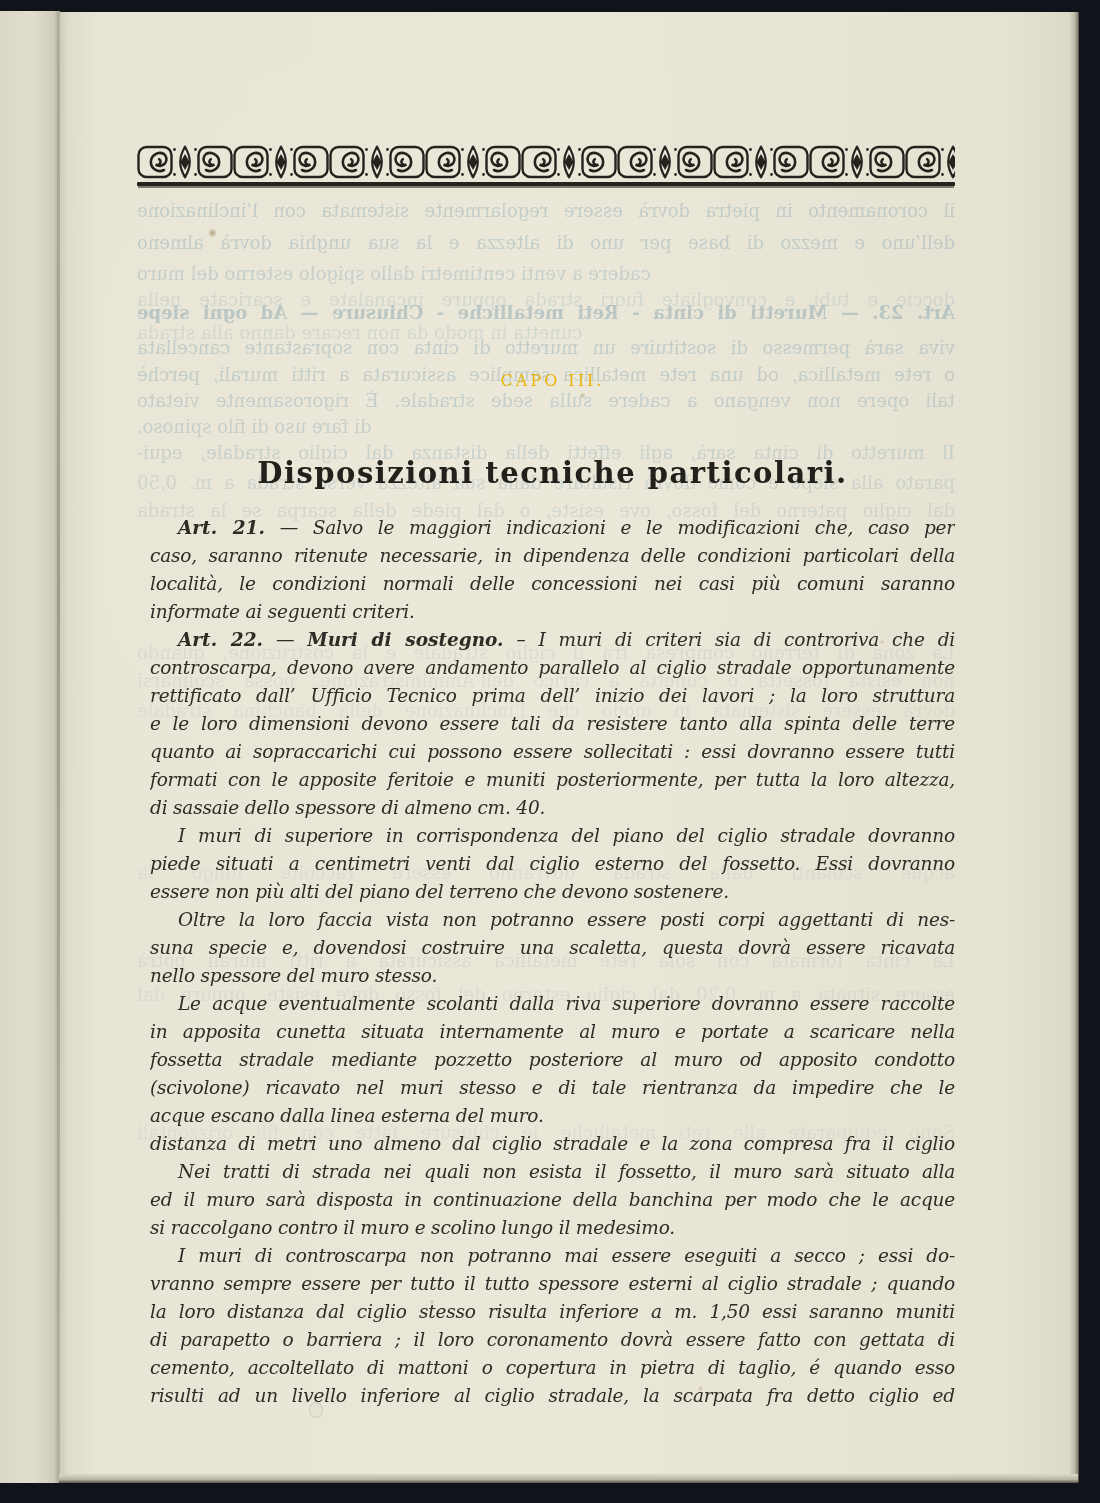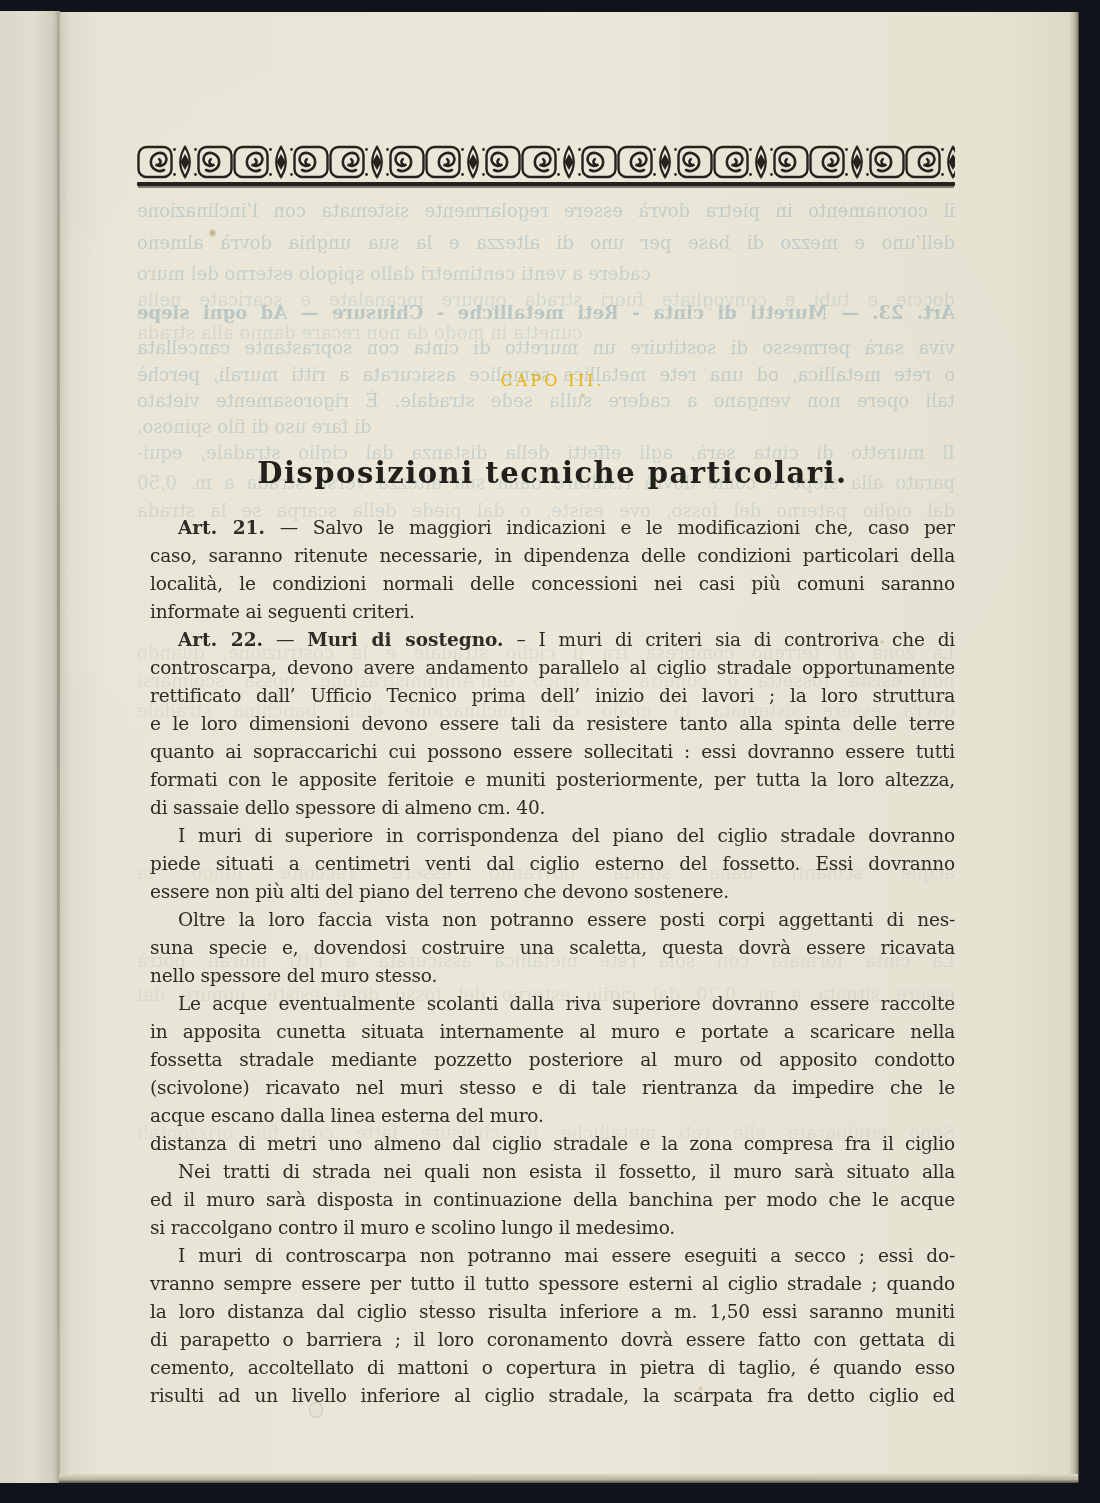--- a/index.html
+++ b/index.html
@@ -45,21 +45,21 @@
     position:absolute;left:150px;top:371px;width:805px;
     text-align:center;font-size:16px;letter-spacing:3px;color:#eab308;
   }
   .sec-title{
     position:absolute;left:150px;top:456px;width:805px;
     text-align:center;font-size:29px;font-weight:bold;letter-spacing:1.5px;color:#21201b;
   }
   
   .body-col{
     position:absolute;left:150px;top:514px;width:805px;
-    font-size:18.5px;letter-spacing:-0.2px;color:#2d2c26;
+    font-size:18.5px;letter-spacing:-0.2px;color:#2d2c26;font-style:italic;
   }
   .tline{height:28px;line-height:28px;overflow:hidden;}
   .tline.jl{text-align:justify;text-align-last:justify;}
   .tline.ll{text-align:right;text-align-last:left;}
   .tline.ind{text-indent:28px;}
   .tline b{font-weight:bold;letter-spacing:0;}
   
   .bleed-layer{position:absolute;left:137px;top:0;width:818px;height:1503px;pointer-events:none;}
   .bleed-line{
     position:absolute;left:0;width:818px;height:26px;line-height:26px;

